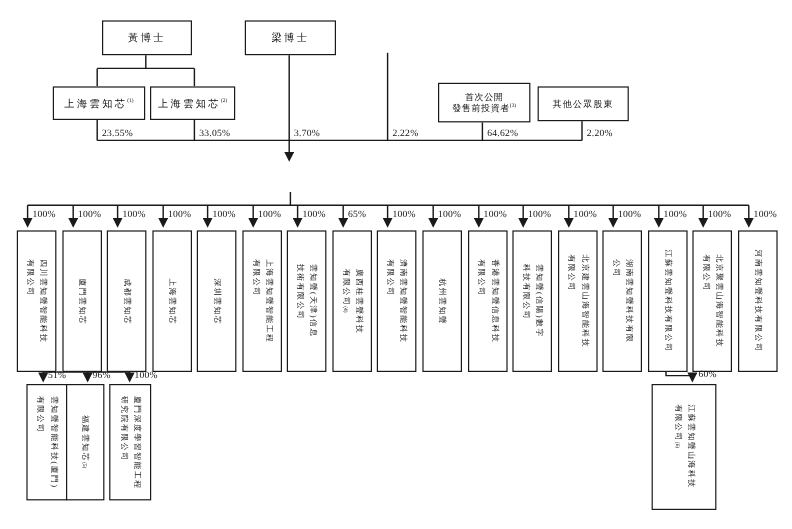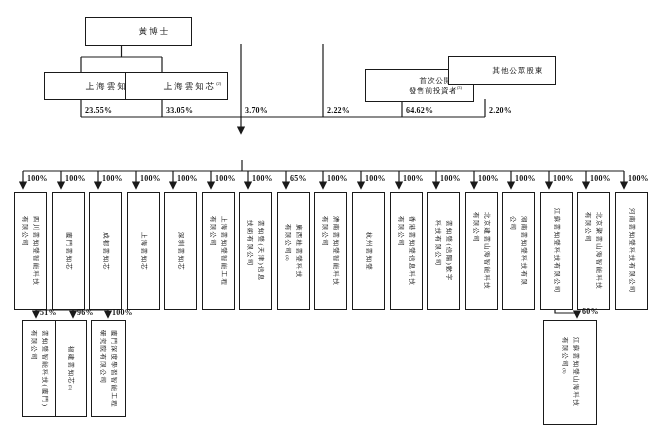--- a/index.html
+++ b/index.html
@@ -1,28 +1,28 @@
 <!DOCTYPE html>
 <html><head>
 <meta charset="utf-8">
 <style>
   html,body{margin:0;padding:0;background:#fff;}
   .canvas{position:relative;width:660px;height:441px;background:#fff;overflow:hidden;
           font-family:"Liberation Serif","DejaVu Serif",serif;color:#111;}
   .wires{position:absolute;left:0;top:0;width:660px;height:441px;}
   .hbox{position:absolute;border:1.2px solid #1a1a1a;background:#fff;display:flex;
         align-items:center;justify-content:center;text-align:center;
-        font-size:8.5px;letter-spacing:2px;white-space:pre-line;line-height:1.25;padding-left:32px;}
+        font-size:8.5px;letter-spacing:2px;white-space:pre-line;line-height:1.25;}
   .vbox{position:absolute;top:192px;width:31px;height:116px;border:1.2px solid #1a1a1a;
         background:#fff;display:flex;align-items:center;justify-content:center;}
   .vbox.child{top:320px;height:95px;}
   .vbox.child2{top:320px;height:103px;}
   .vtxt{writing-mode:vertical-rl;text-orientation:sideways;white-space:pre-line;
         font-size:6.5px;letter-spacing:1.3px;line-height:11px;}
-  .pct{position:absolute;font-size:8px;font-weight:bold;letter-spacing:0.2px;
+  .pct{position:absolute;font-size:8px;font-weight:normal;letter-spacing:0.2px;
        font-family:"Liberation Serif","DejaVu Serif",serif;}
   .note{font-size:4.5px;letter-spacing:0;}
   .hbox .note{vertical-align:super;}
 </style>
 </head>
 <body>
 
 <div class="canvas">
 
   <svg class="wires" viewBox="0 0 660 441">
@@ -69,26 +69,27 @@
       <path d="M36,310 H108"></path>
       <path d="M36,310 V317" marker-end="url(#arr)"></path>
       <path d="M73,310 V317" marker-end="url(#arr)"></path>
       <path d="M108,310 V317" marker-end="url(#arr)"></path>
 
       <path d="M555,308 V313 H577 V317" marker-end="url(#arr)"></path>
     </g>
   </svg>
 
   <div class="hbox" style="left:85px;top:17px;width:73px;height:27px"><span>黃博士</span></div>
+  <div class="hbox" style="left:204px;top:17px;width:74px;height:27px"><span>梁博士</span></div>
 
   <div class="hbox" style="left:44px;top:72px;width:75px;height:26px"><span><span>上海雲知芯</span><span class="note">(1)</span></span></div>
   <div class="hbox" style="left:125px;top:72px;width:69px;height:26px"><span><span>上海雲知芯</span><span class="note">(2)</span></span></div>
   <div class="hbox" style="left:365px;top:69px;width:75px;height:31px;font-size:7.5px;letter-spacing:0.5px"><span><span>首次公開
 發售前投資者</span><span class="note">(3)</span></span></div>
-  <div class="hbox" style="left:448px;top:56px;width:74px;height:27px;font-size:7.5px;letter-spacing:1px"><span>其他公眾股東</span></div>
+  <div class="hbox" style="left:448px;top:72px;width:74px;height:27px;font-size:7.5px;letter-spacing:1px"><span>其他公眾股東</span></div>
 
   <div class="pct" style="left:85px;top:106px">23.55%</div>
   <div class="pct" style="left:166px;top:106px">33.05%</div>
   <div class="pct" style="left:245px;top:106px">3.70%</div>
   <div class="pct" style="left:327px;top:106px">2.22%</div>
   <div class="pct" style="left:406px;top:106px">64.62%</div>
   <div class="pct" style="left:489px;top:106px">2.20%</div>
 
 
   <div class="pct" style="left:27px;top:174px">100%</div>

